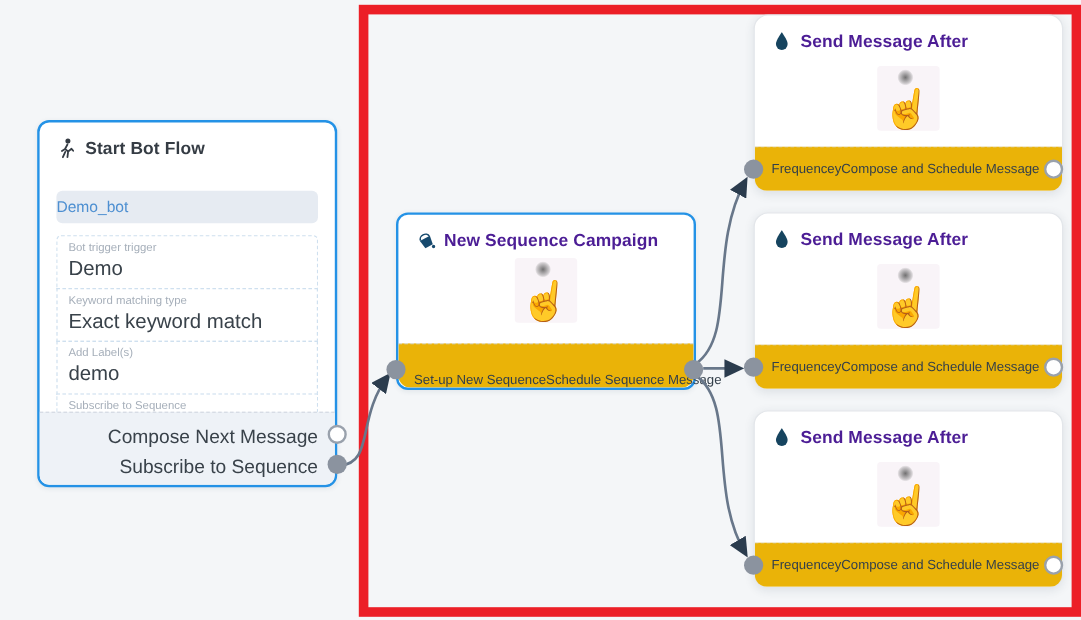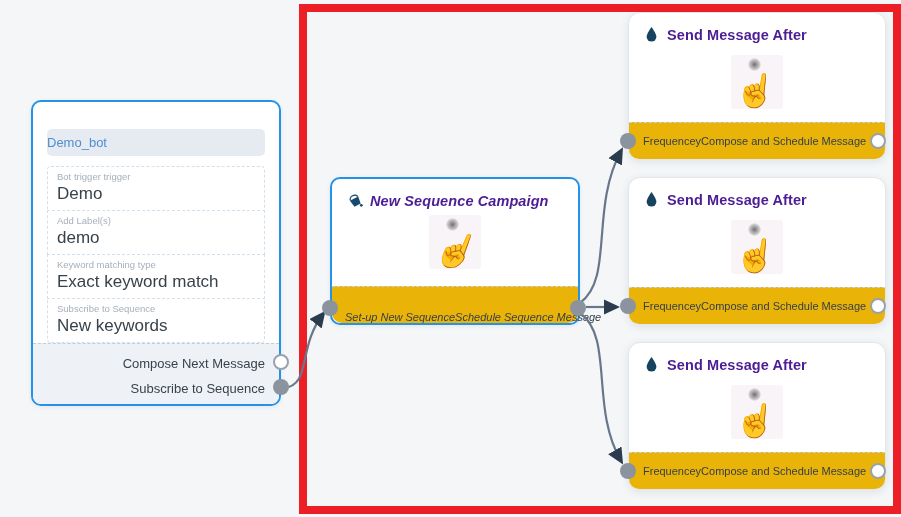--- a/index.html
+++ b/index.html
@@ -39,26 +39,26 @@
     background:#fff;
   }
   .field:first-child { border-radius:4px 4px 0 0; }
   .field:last-child { border-radius:0 0 4px 4px; }
   .field-label { font-size:9.5px; color:#a6afba; }
   .field-value { font-size:17px; color:#39424a; margin-top:2px; }
   .start-footer {
     position:absolute; left:0; right:0; bottom:0; height:61px;
     background:#eef2f7; border-top:1px dashed #c4ccd7; border-radius:0 0 8px 8px;
   }
-  .out-row { position:absolute; right:14px; font-size:13px; color:#39424a; white-space:nowrap; }
+  .out-row { position:absolute; right:14px; font-size:16px; color:#39424a; white-space:nowrap; }
   .out-row.r1 { top:12px; }
   .out-row.r2 { top:37px; }
 
   
-  .campaign-node { left:330px; top:177px; width:250px; height:148px;font-style:italic; }
+  .campaign-node { left:330px; top:177px; width:250px; height:148px; }
 
   
   .send-node { width:258px; height:148px; left:628px; }
   .send-node.p1 { top:12px; }
   .send-node.p2 { top:177px; }
   .send-node.p3 { top:342px; }
 
   .node-footer {
     position:absolute; left:0; right:0; bottom:0; height:37px;
     border-top:1px dashed #ccd2d9; background:#eab308;
@@ -92,35 +92,44 @@
 
   
   .edges { position:absolute; left:0; top:0; width:901px; height:517px; pointer-events:none; z-index:5; }
 </style>
 </head>
 <body>
 
 <div class="red-frame"></div>
 
 <div class="node blue-node start-node">
+  <div class="node-header">
+    <span class="hdr-icon">
+      <svg viewBox="0 0 16 17" width="16" height="17">
+        <circle cx="8.6" cy="2.6" r="2.1" fill="#353c44"></circle>
+        <path d="M8.2 5.4 L6.2 9.2 L3.6 10.8 M6.2 9.2 L8.8 11.2 L8.2 16 M8.8 11.2 L11.6 9 L13 10.6 M6.4 11.6 L4.4 16" stroke="#353c44" stroke-width="1.5" fill="none" stroke-linecap="round" stroke-linejoin="round"></path>
+      </svg>
+    </span>
+    <span class="node-title dark-title">Start Bot Flow</span>
+  </div>
 
   <div class="bot-button">Demo_bot</div>
 
   <div class="fields">
     <div class="field">
       <div class="field-label">Bot trigger trigger</div>
       <div class="field-value">Demo</div>
     </div>
     <div class="field">
+      <div class="field-label">Keyword matching type</div>
+      <div class="field-value">Exact keyword match</div>
+    </div>
+    <div class="field">
       <div class="field-label">Add Label(s)</div>
       <div class="field-value">demo</div>
-    </div>
-    <div class="field">
-      <div class="field-label">Keyword matching type</div>
-      <div class="field-value">Exact keyword match</div>
     </div>
     <div class="field">
       <div class="field-label">Subscribe to Sequence</div>
       <div class="field-value">New keywords</div>
     </div>
   </div>
 
   <div class="start-footer">
     <div class="out-row r1">Compose Next Message</div>
     <div class="out-row r2">Subscribe to Sequence</div>

